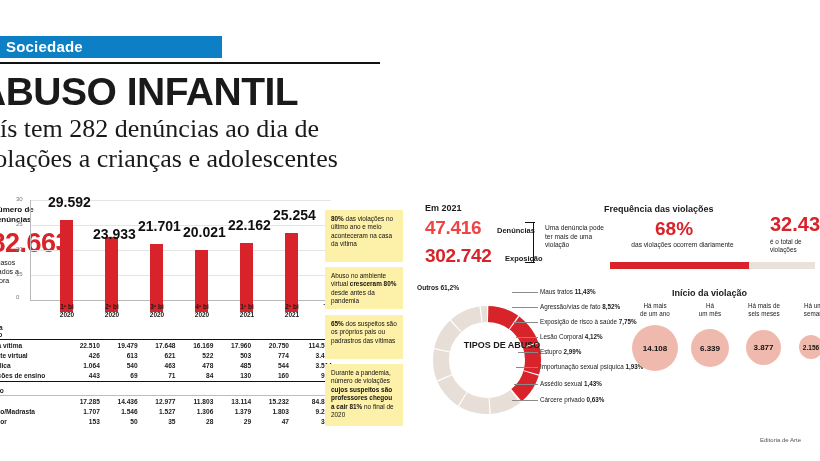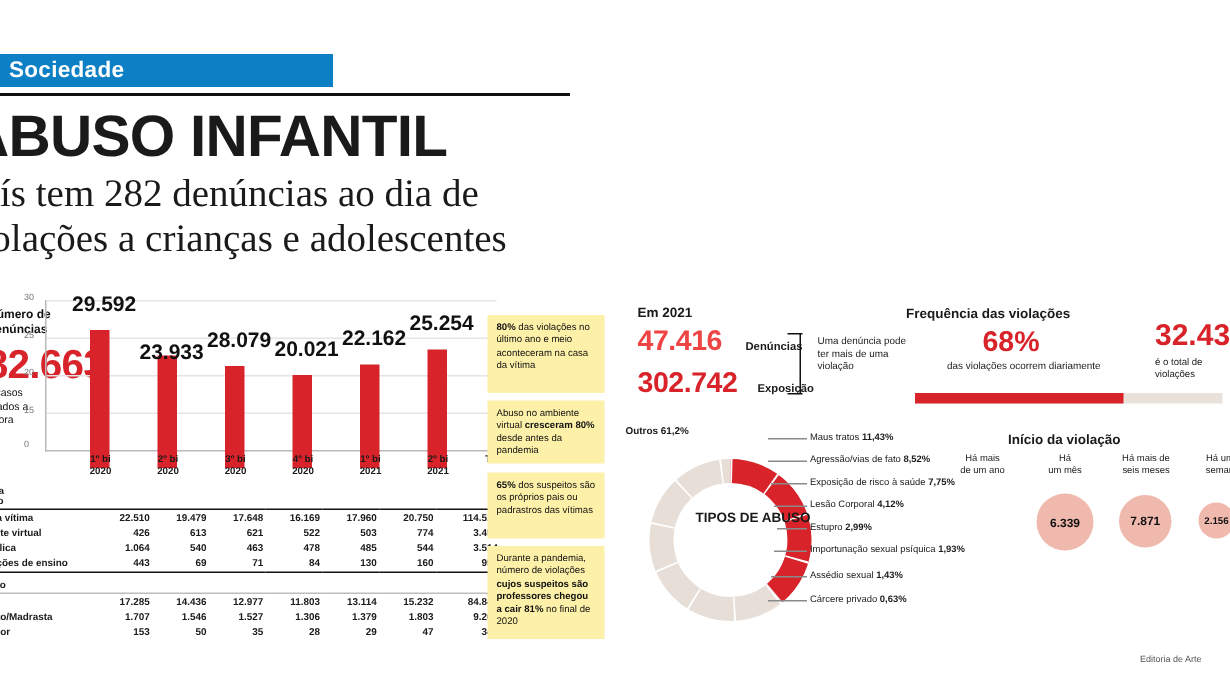--- a/index.html
+++ b/index.html
@@ -106,21 +106,21 @@
 
     <div class="bar" style="left:30px;height:92px;"></div>
     <div class="bar" style="left:75px;height:75px;"></div>
     <div class="bar" style="left:120px;height:68px;"></div>
     <div class="bar" style="left:165px;height:62px;"></div>
     <div class="bar" style="left:210px;height:69px;"></div>
     <div class="bar" style="left:255px;height:79px;"></div>
 
     <div class="barval" style="left:18px;top:-6px;">29.592</div>
     <div class="barval" style="left:63px;top:26px;">23.933</div>
-    <div class="barval" style="left:108px;top:18px;">28.079</div>
+    <div class="barval" style="left:108px;top:18px;">21.701</div>
     <div class="barval" style="left:153px;top:24px;">20.021</div>
     <div class="barval" style="left:198px;top:17px;">22.162</div>
     <div class="barval" style="left:243px;top:7px;">25.254</div>
 
     <div class="xlab" style="left:17px;top:103px;">1º bi<br>2020</div>
     <div class="xlab" style="left:62px;top:103px;">2º bi<br>2020</div>
     <div class="xlab" style="left:107px;top:103px;">3º bi<br>2020</div>
     <div class="xlab" style="left:152px;top:103px;">4º bi<br>2020</div>
     <div class="xlab" style="left:197px;top:103px;">1º bi<br>2021</div>
     <div class="xlab" style="left:242px;top:103px;">2º bi<br>2021</div>
@@ -279,29 +279,32 @@
   <div class="pct68lab">das violações ocorrem diariamente</div>
   <div class="bigr">32.430</div>
   <div class="bigrlab">é o total de violações</div>
   <div class="freqbar">
     <div class="freqbarfill"></div>
   </div>
 
   <div class="inictitle">Início da violação</div>
 
   <div class="circlab" style="left:630px;top:302px;width:50px;">Há mais<br>de um ano</div>
+  <div class="circ" style="left:632px;top:325px;width:46px;height:46px;">
+    <span>14.108</span>
+  </div>
 
   <div class="circlab" style="left:688px;top:302px;width:44px;">Há<br>um mês</div>
   <div class="circ" style="left:691px;top:329px;width:38px;height:38px;">
     <span>6.339</span>
   </div>
 
   <div class="circlab" style="left:737px;top:302px;width:54px;">Há mais de<br>seis meses</div>
   <div class="circ" style="left:746px;top:330px;width:35px;height:35px;">
-    <span>7.871</span>
+    <span>3.877</span>
   </div>
 
   <div class="circlab" style="left:795px;top:302px;width:40px;">Há uma<br>semana</div>
   <div class="circ" style="left:799px;top:335px;width:24px;height:24px;font-size:6.5px;">
     <span>2.156</span>
   </div>
 
   <div class="editoria">Editoria de Arte</div>
 
 </div>

